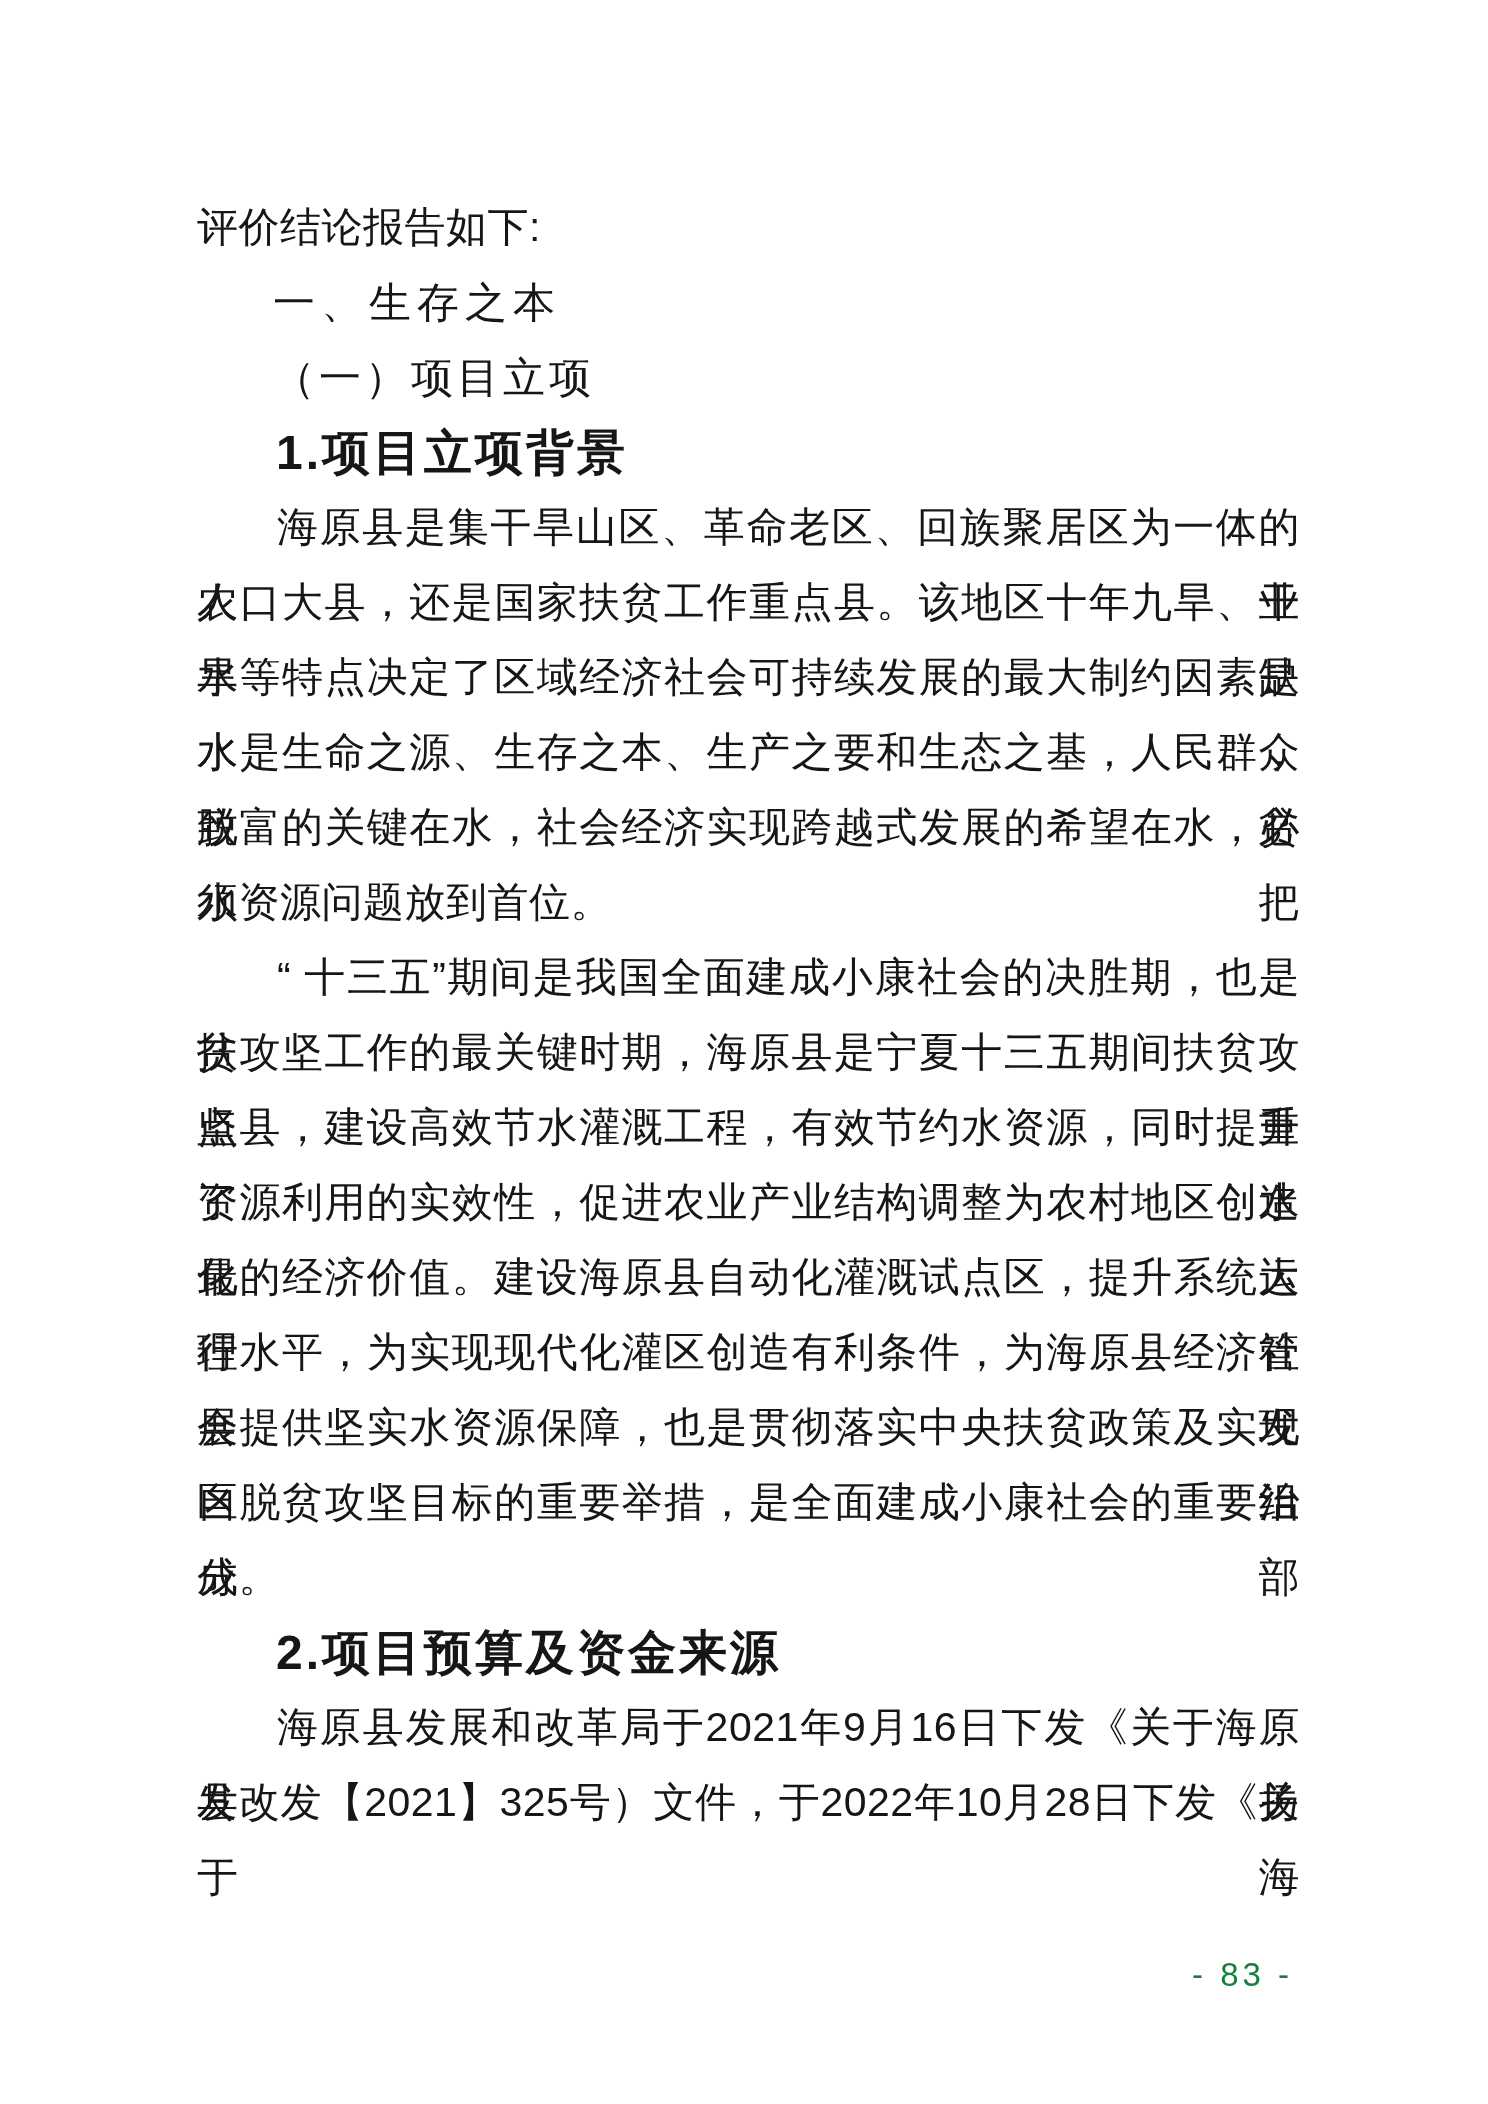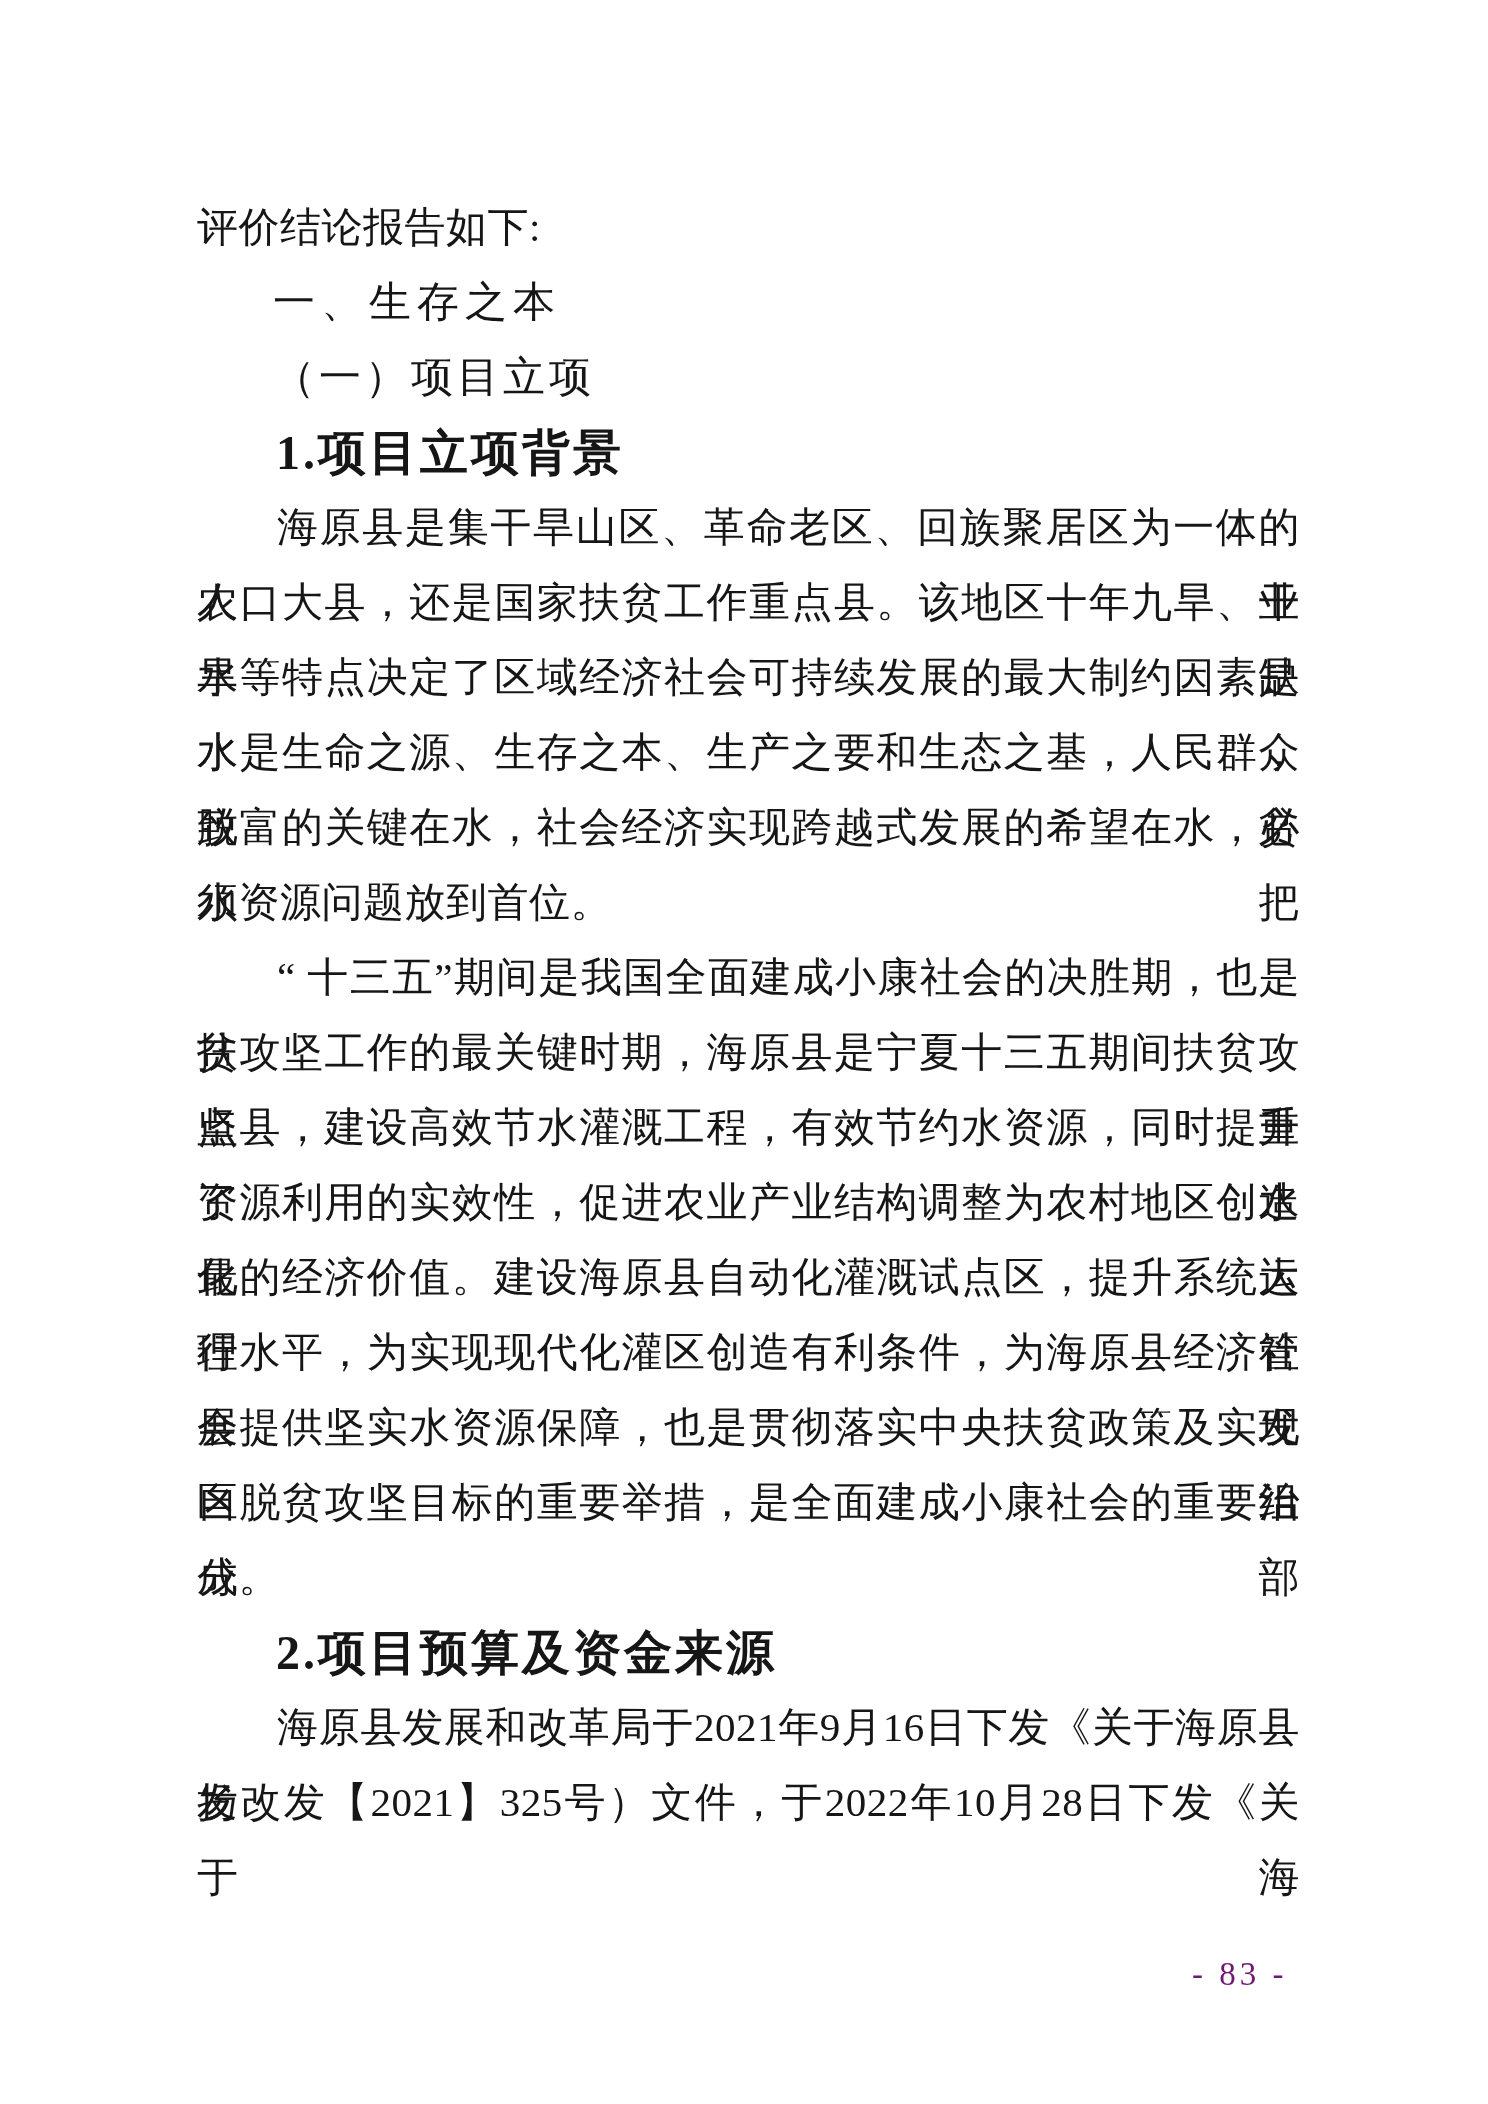--- a/index.html
+++ b/index.html
@@ -6,21 +6,21 @@
     margin: 0;
     padding: 0;
     background: #ffffff;
   }
   .page {
     position: relative;
     width: 1488px;
     height: 2104px;
     background: #ffffff;
     overflow: hidden;
-    font-family: Liberation Serif, serif;
+    font-family: Liberation Sans, sans-serif;
     color: #161616;
   }
   .body-text {
     position: absolute;
     top: 190px;
     left: 197px;
     width: 1103px;
   }
   .line {
     height: 75px;
@@ -51,21 +51,21 @@
     font-size: 48px;
     font-weight: 700;
     letter-spacing: 3px;
   }
   .page-number {
     position: absolute;
     left: 1192px;
     top: 1956px;
     font-size: 33px;
     letter-spacing: 4px;
-    color: #701a75;
+    color: #15803d;
   }
 </style>
 </head>
 <body>
 
 <div class="page">
   <div class="body-text" id="doc-lines">
       <div class="line">评价结论报告如下:</div>
       <div class="line h1">一、生存之本</div>
       <div class="line h2">（一）项目立项</div>

